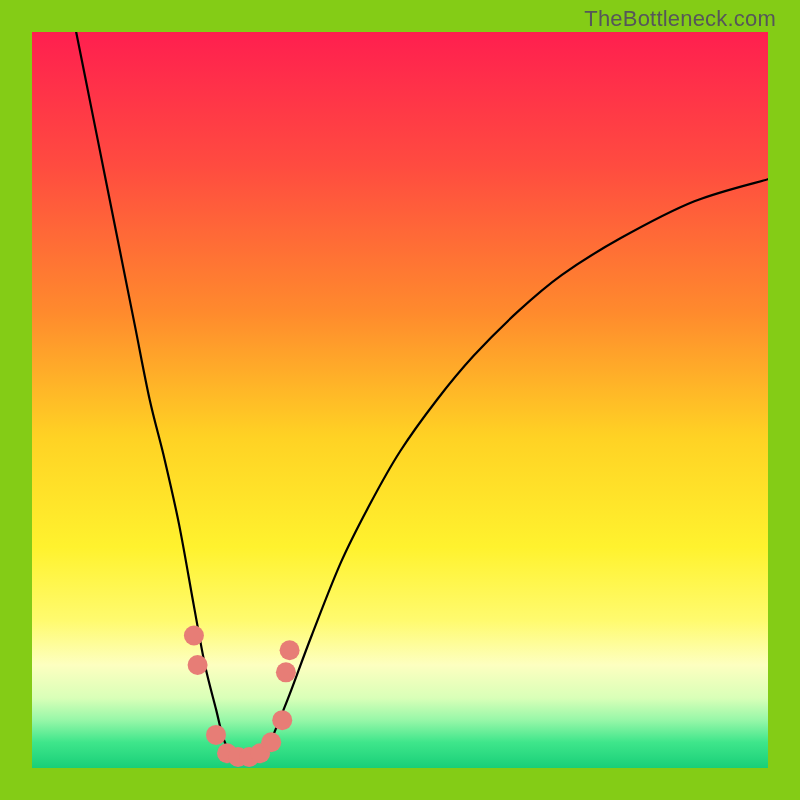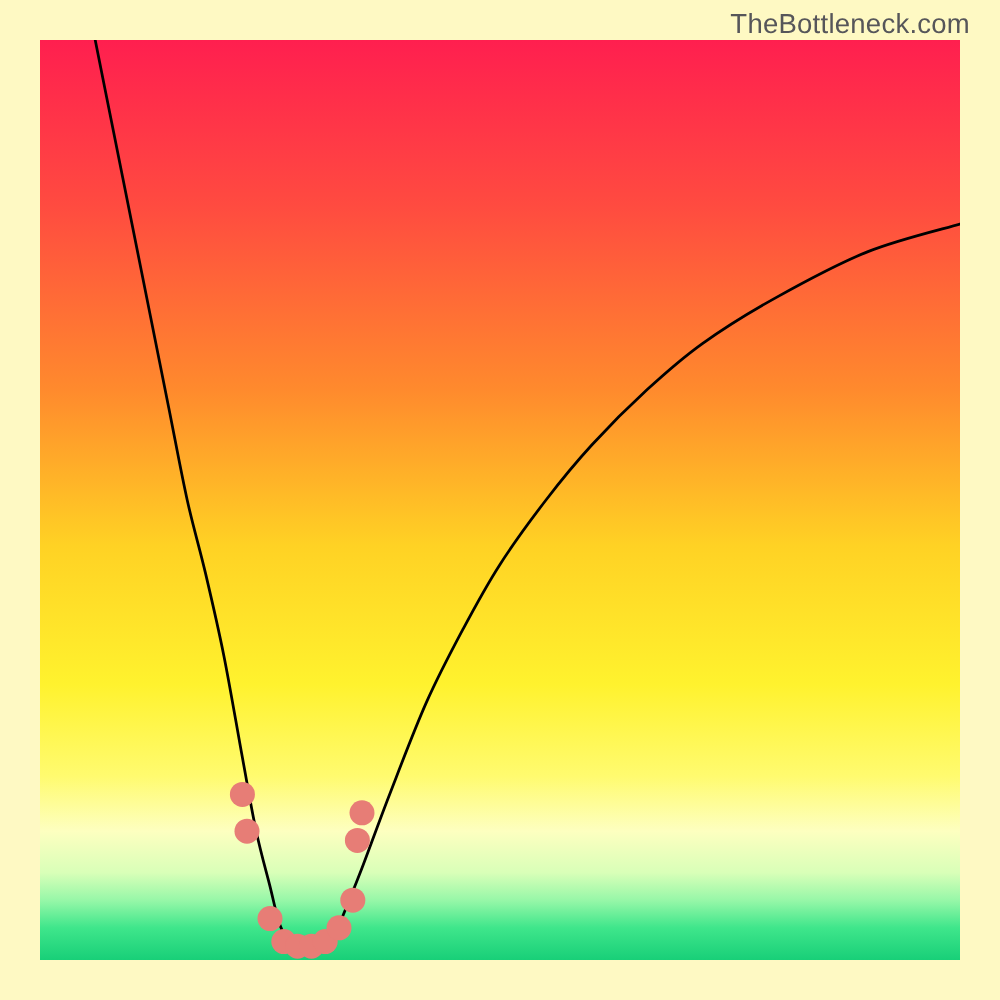--- a/index.html
+++ b/index.html
@@ -8,21 +8,21 @@
     width: 800px;
     height: 800px;
     background: #000;
     overflow: hidden;
     font-family: Arial, Helvetica, sans-serif;
   }
   .outer {
     position: relative;
     width: 800px;
     height: 800px;
-    background: #fef9c3;
+    background: #84cc16;
   }
   .plot {
     position: absolute;
     left: 32px;
     top: 32px;
     width: 736px;
     height: 736px;
     overflow: hidden;
   }
   .watermark {

